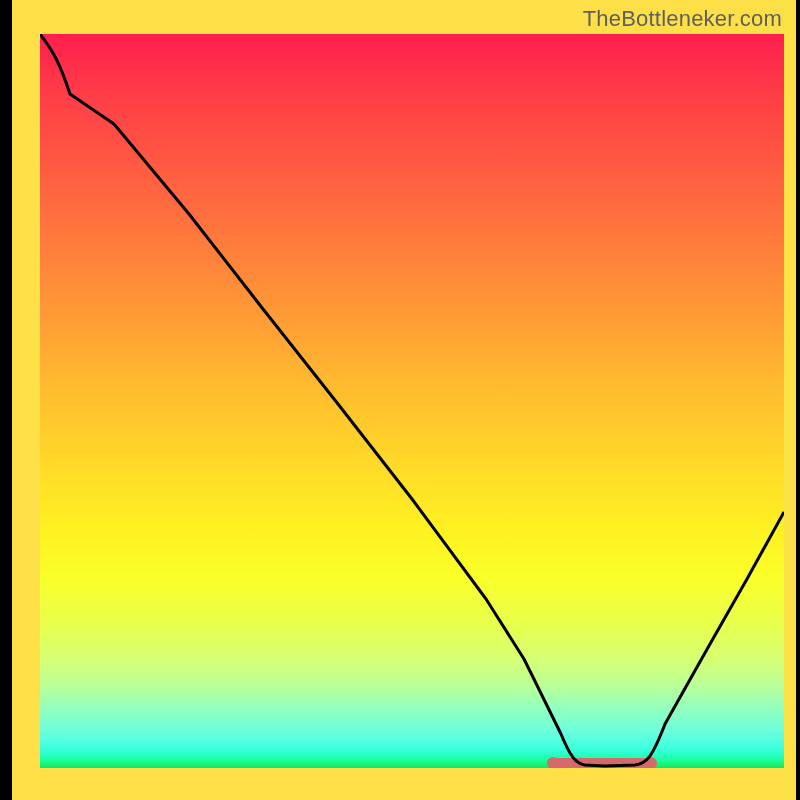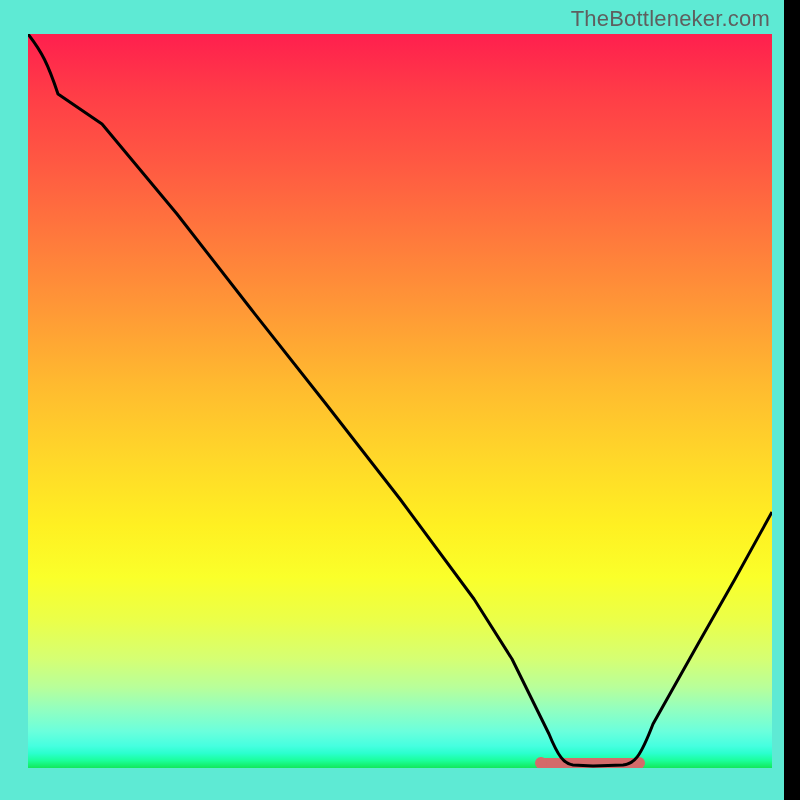--- a/index.html
+++ b/index.html
@@ -6,25 +6,25 @@
     margin: 0;
     padding: 0;
     width: 800px;
     height: 800px;
     background: #000;
     overflow: hidden;
     font-family: Arial, Helvetica, sans-serif;
   }
   .frame {
     position: absolute;
-    left: 0;
+    left: 12px;
     top: 0;
     width: 784px;
     height: 800px;
-    background: #5eead4;
+    background: #fde047;
   }
   .plot {
     position: absolute;
     left: 28px;
     top: 34px;
     width: 744px;
     height: 734px;
     overflow: hidden;
   }
   .gradient {

